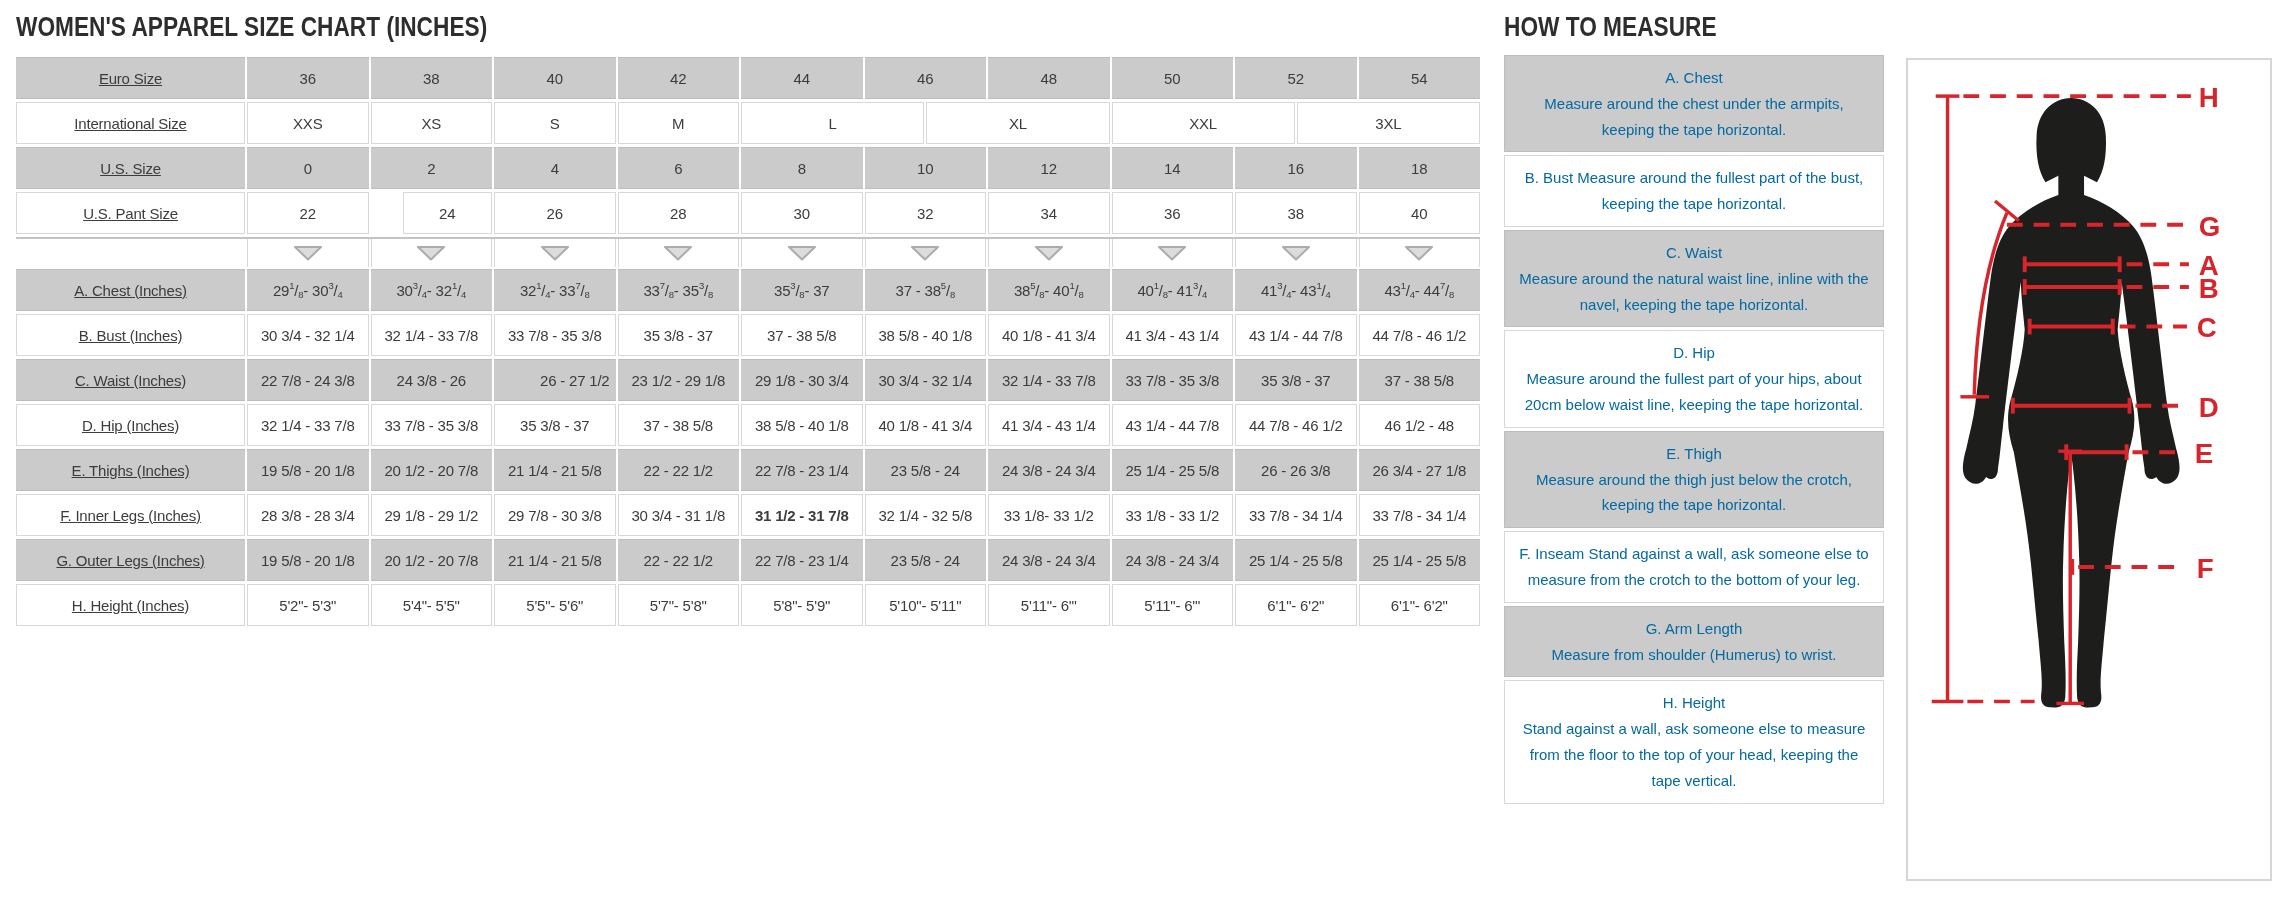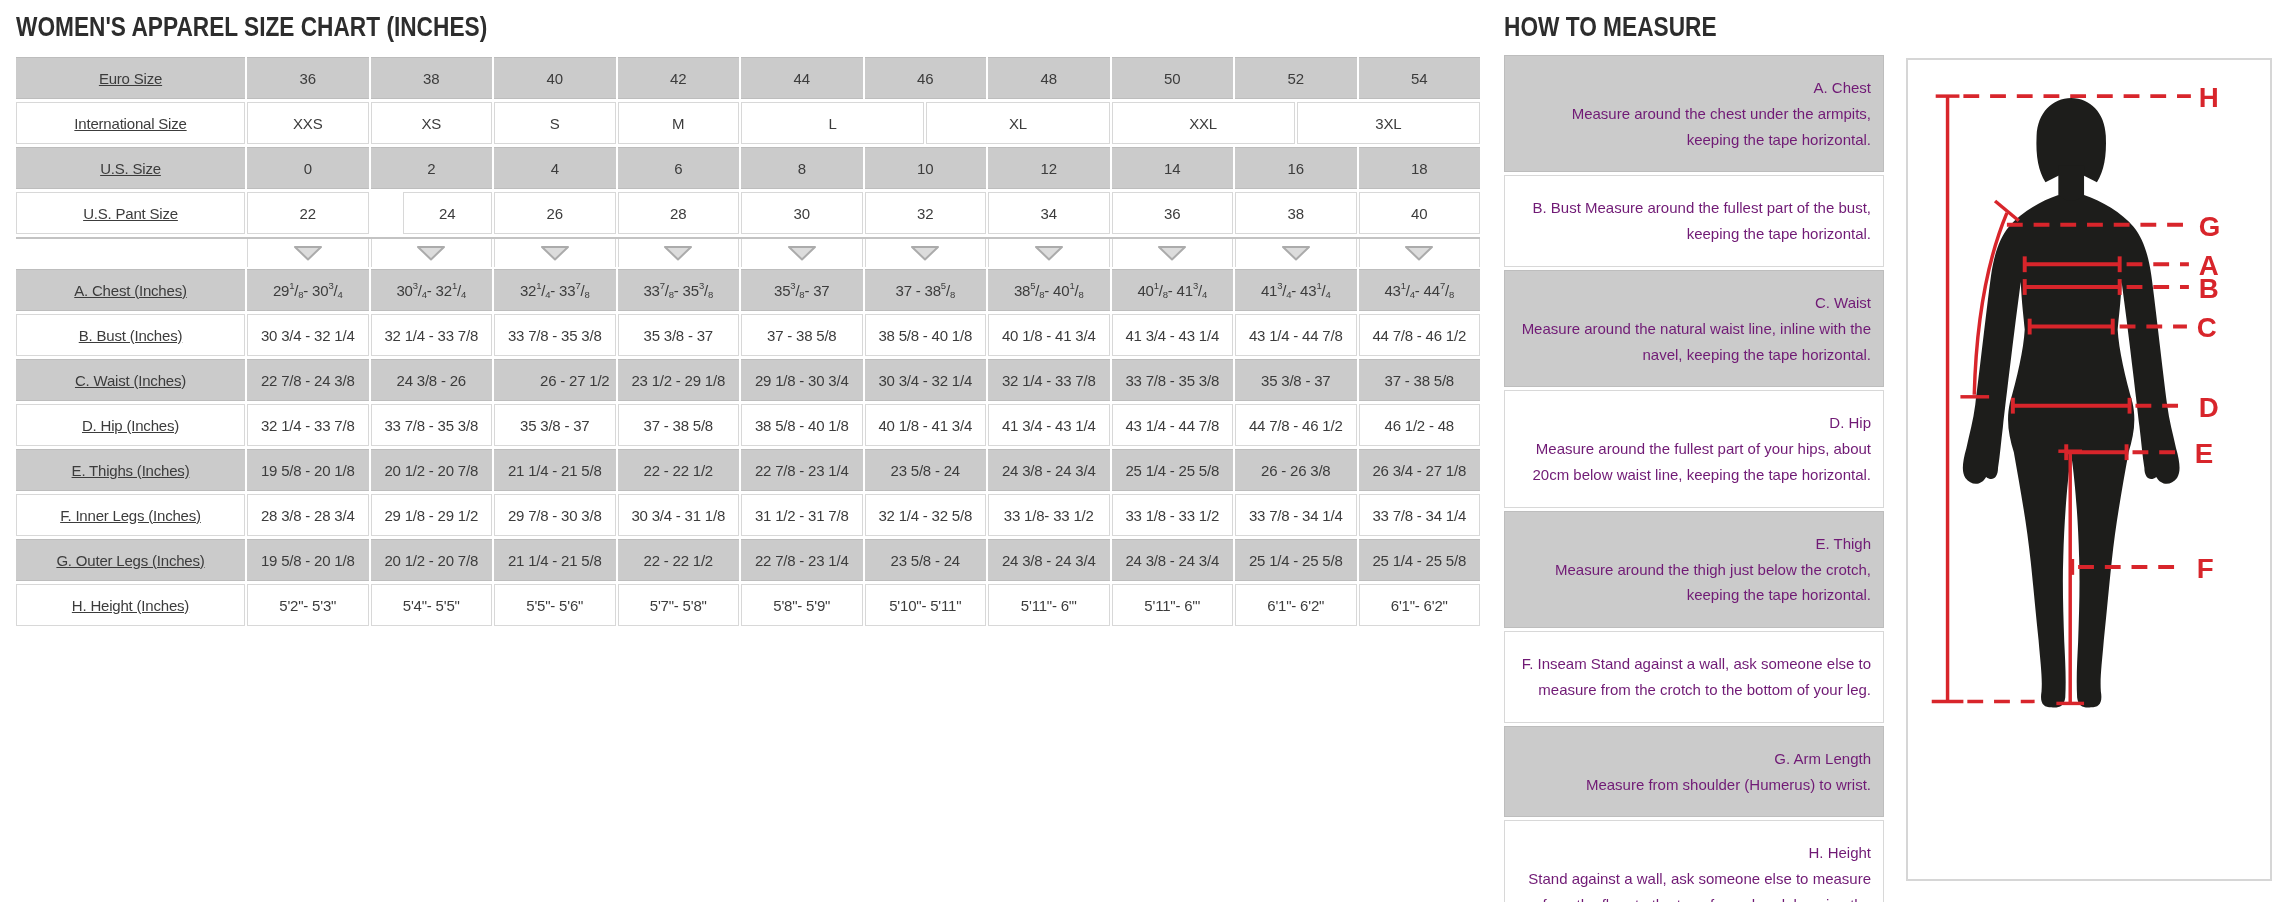--- a/index.html
+++ b/index.html
@@ -45,26 +45,26 @@
   .trow.arrows { height: 30px; border-top: 2px solid #c3c3c3; margin-bottom: 2px; }
   .trow.arrows .cell { background:#ffffff; border-left:1px solid #d8d8d8; border-right:1px solid #d8d8d8; }
   .trow.arrows .label-cell { border:none; }
   .cell sup { font-size: 9.5px; position:relative; top:-5px; }
   .cell sub { font-size: 9.5px; position:relative; top:4px; }
 
   
   .guide-section { position:absolute; left:1504px; top:12px; width:380px; }
   .guide-section .section-title { margin-bottom: 12px; }
   .guide-item {
-    text-align:right;
+    text-align:center;
     font-size: 15px;
     line-height: 1.72;
-    padding: 19px 12px;
+    padding: 9px 12px;
     margin-bottom: 3px;
-    color:#701a75;
+    color:#0369a1;
   }
   .guide-item.gray { background:#cbcbcb; border:1px solid #bdbdbd; }
   .guide-item.white { background:#ffffff; border:1px solid #d8d8d8; }
 
   
   .figure-panel {
     position:absolute; left:1906px; top:58px;
     width:366px; height:823px;
     border: 2px solid #d6d6d6;
     background:#ffffff;
@@ -245,21 +245,21 @@
         <div class="cell data-cell" style="grid-column: span 2;">25 1/4 - 25 5/8</div>
         <div class="cell data-cell" style="grid-column: span 2;">26 - 26 3/8</div>
         <div class="cell data-cell" style="grid-column: span 2;">26 3/4 - 27 1/8</div>
       </div>
       <div class="trow white">
         <div class="cell label-cell">F. Inner Legs (Inches)</div>
         <div class="cell data-cell" style="grid-column: span 2;">28 3/8 - 28 3/4</div>
         <div class="cell data-cell" style="grid-column: span 2;">29 1/8 - 29 1/2</div>
         <div class="cell data-cell" style="grid-column: span 2;">29 7/8 - 30 3/8</div>
         <div class="cell data-cell" style="grid-column: span 2;">30 3/4 - 31 1/8</div>
-        <div class="cell data-cell" style="grid-column: span 2;">31 1/2 - 31 7/8</div>
+        <div class="cell data-cell" style="grid-column: span 2; font-weight: bold;">31 1/2 - 31 7/8</div>
         <div class="cell data-cell" style="grid-column: span 2;">32 1/4 - 32 5/8</div>
         <div class="cell data-cell" style="grid-column: span 2;">33 1/8- 33 1/2</div>
         <div class="cell data-cell" style="grid-column: span 2;">33 1/8 - 33 1/2</div>
         <div class="cell data-cell" style="grid-column: span 2;">33 7/8 - 34 1/4</div>
         <div class="cell data-cell" style="grid-column: span 2;">33 7/8 - 34 1/4</div>
       </div>
       <div class="trow gray">
         <div class="cell label-cell">G. Outer Legs (Inches)</div>
         <div class="cell data-cell" style="grid-column: span 2;">19 5/8 - 20 1/8</div>
         <div class="cell data-cell" style="grid-column: span 2;">20 1/2 - 20 7/8</div>

